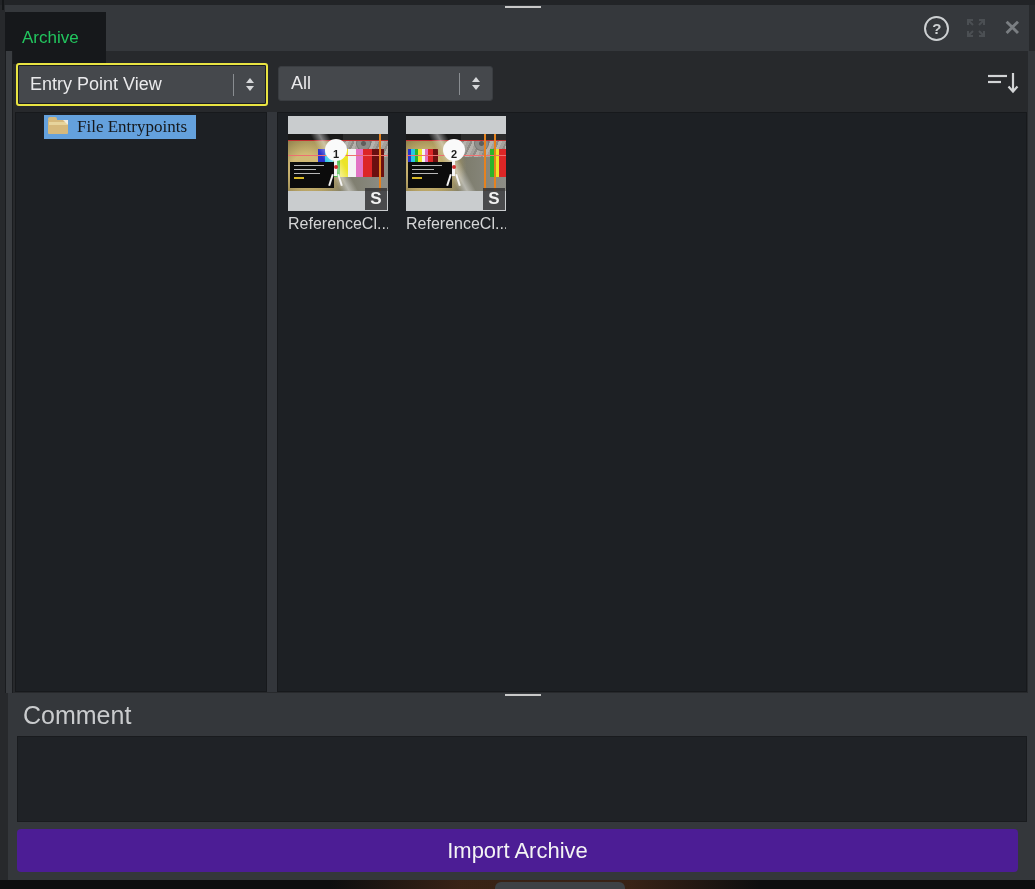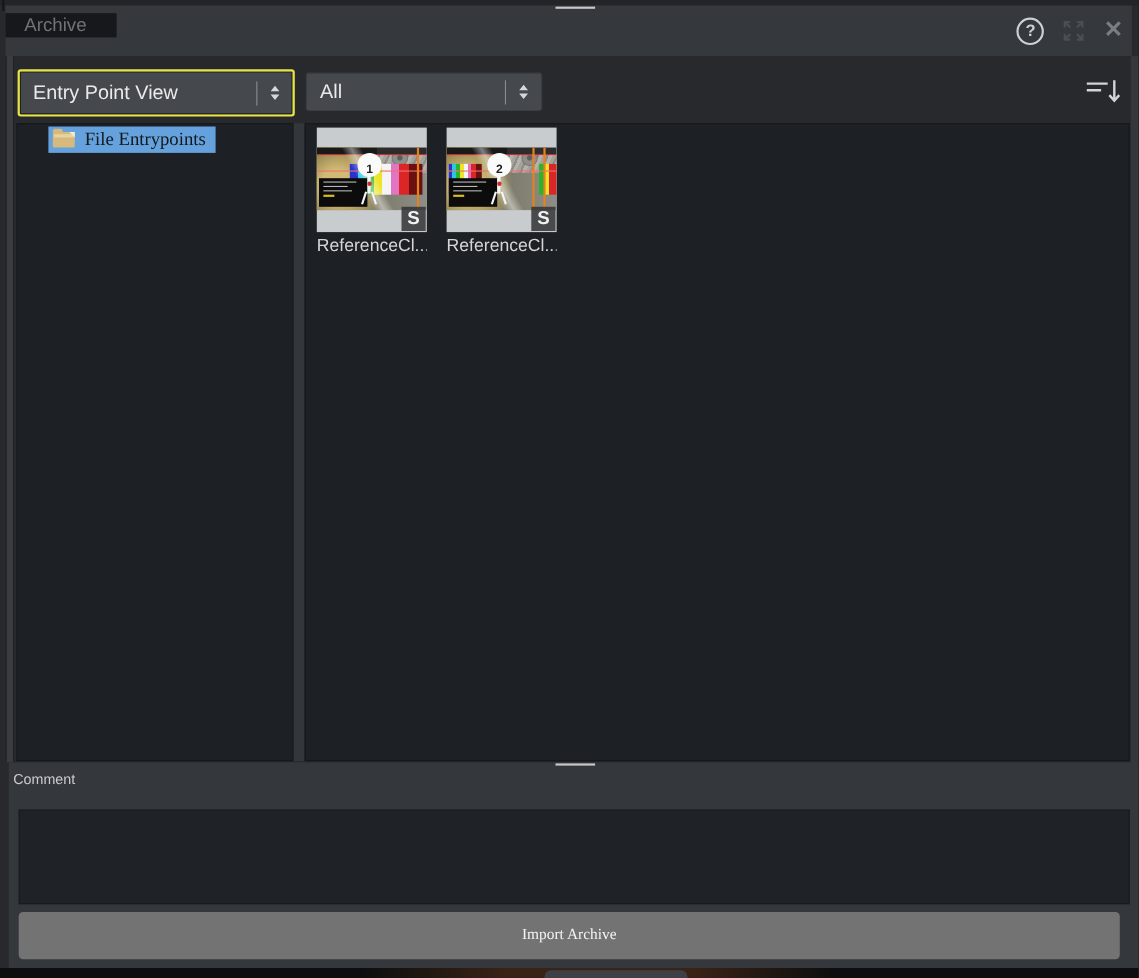--- a/index.html
+++ b/index.html
@@ -8,22 +8,22 @@
 
   
   .top-strip { position:absolute; left:0; top:0; width:1035px; height:5px; background:#222427; }
   .corner-notch { position:absolute; left:2px; top:0; width:2px; height:10px; background:#151719; }
   .splitter-handle-h { position:absolute; width:36px; height:2px; background:#c9c9c9; z-index:30; }
   .handle-top { left:505px; top:6px; }
   .handle-mid { left:505px; top:694px; }
 
   
   .titlebar { position:absolute; left:5px; top:5px; width:1024px; height:46px; background:#35383c; }
-  .tab { position:absolute; left:0; top:7px; height:22px; min-width:101px; background:#16181b;
-         color:#737373; font-size:17px; display:flex; align-items:center; padding:0 24px 0 17px; }
+  .tab { position:absolute; left:0; top:7px; height:52px; min-width:101px; background:#16181b;
+         color:#22c55e; font-size:17px; display:flex; align-items:center; padding:0 24px 0 17px; }
   .titlebar-icons { position:absolute; right:8px; top:0; height:100%; display:flex; align-items:center; gap:15px; }
   .help-icon { width:25px; height:25px; border:2px solid #cdd0d2; border-radius:50%; color:#cdd0d2;
                font-size:15px; font-weight:bold; text-align:center; line-height:21px; cursor:pointer; }
   .expand-icon { width:24px; height:24px; }
   .close-icon { color:#7a7e82; font-size:21px; font-weight:bold; line-height:24px; cursor:pointer; }
 
   
   .dropdown { position:absolute; background:#45484c; border-radius:3px; display:flex; align-items:center;
               color:#eaeaec; font-size:18px; padding-left:12px; cursor:pointer; }
   .dd-view { left:16px; top:63px; width:252px; height:43px; border:2px solid #e9e442;
@@ -100,27 +100,27 @@
   .p-orange  { position:absolute; top:0; bottom:0; width:2px; background:#e6821e; right:7px; }
   .p-orange2 { display:none; position:absolute; top:0; bottom:0; width:2px; background:#e6821e; right:20px; }
   .variant-2 .p-orange { right:10px; }
   .variant-2 .p-orange2 { display:block; }
   .badge { position:absolute; right:1px; bottom:1px; width:22px; height:22px; background:rgba(50,50,53,0.85);
            color:#f2f2f2; font-weight:bold; font-size:17px; line-height:22px; text-align:center; }
   .card-label { margin-top:4px; color:#d5d6d7; font-size:16px; white-space:nowrap; overflow:hidden; }
 
   
   .comment-band { position:absolute; left:8px; top:693px; width:1027px; height:187px; background:#34373b; }
-  .comment-label { position:absolute; left:12px; top:701px; font-size:13px; color:#c9cbcd; }
+  .comment-label { position:absolute; left:23px; top:701px; font-size:25px; color:#c9cbcd; }
   .comment-input { position:absolute; left:17px; top:736px; width:1010px; height:86px; background:#1f2226;
                    border:1px solid #191b1e; resize:none; color:#dddddd; font-family:"Liberation Sans", sans-serif;
                    font-size:15px; padding:6px 8px; }
-  .import-btn { position:absolute; left:17px; top:829px; width:1001px; height:43px; background:#737373;
-                border:none; border-radius:4px; color:#f4f4f4; font-size:14px;
-                font-family:Liberation Serif, serif; cursor:pointer; }
+  .import-btn { position:absolute; left:17px; top:829px; width:1001px; height:43px; background:#4c1d95;
+                border:none; border-radius:4px; color:#f4f4f4; font-size:22px;
+                font-family:Liberation Sans, sans-serif; cursor:pointer; }
 
   
   .bottom-strip { position:absolute; left:0; top:880px; width:1035px; height:9px; background:#0d0e0f; }
   .bottom-brown { position:absolute; left:330px; top:0; width:430px; height:9px;
                   background:linear-gradient(90deg, transparent, rgba(110,60,30,0.45) 30% 70%, transparent); }
   .bottom-shape { position:absolute; left:495px; top:2px; width:130px; height:7px; background:#3d4145;
                   border-radius:6px 6px 0 0; }
 </style>
 </head>
 <body>

